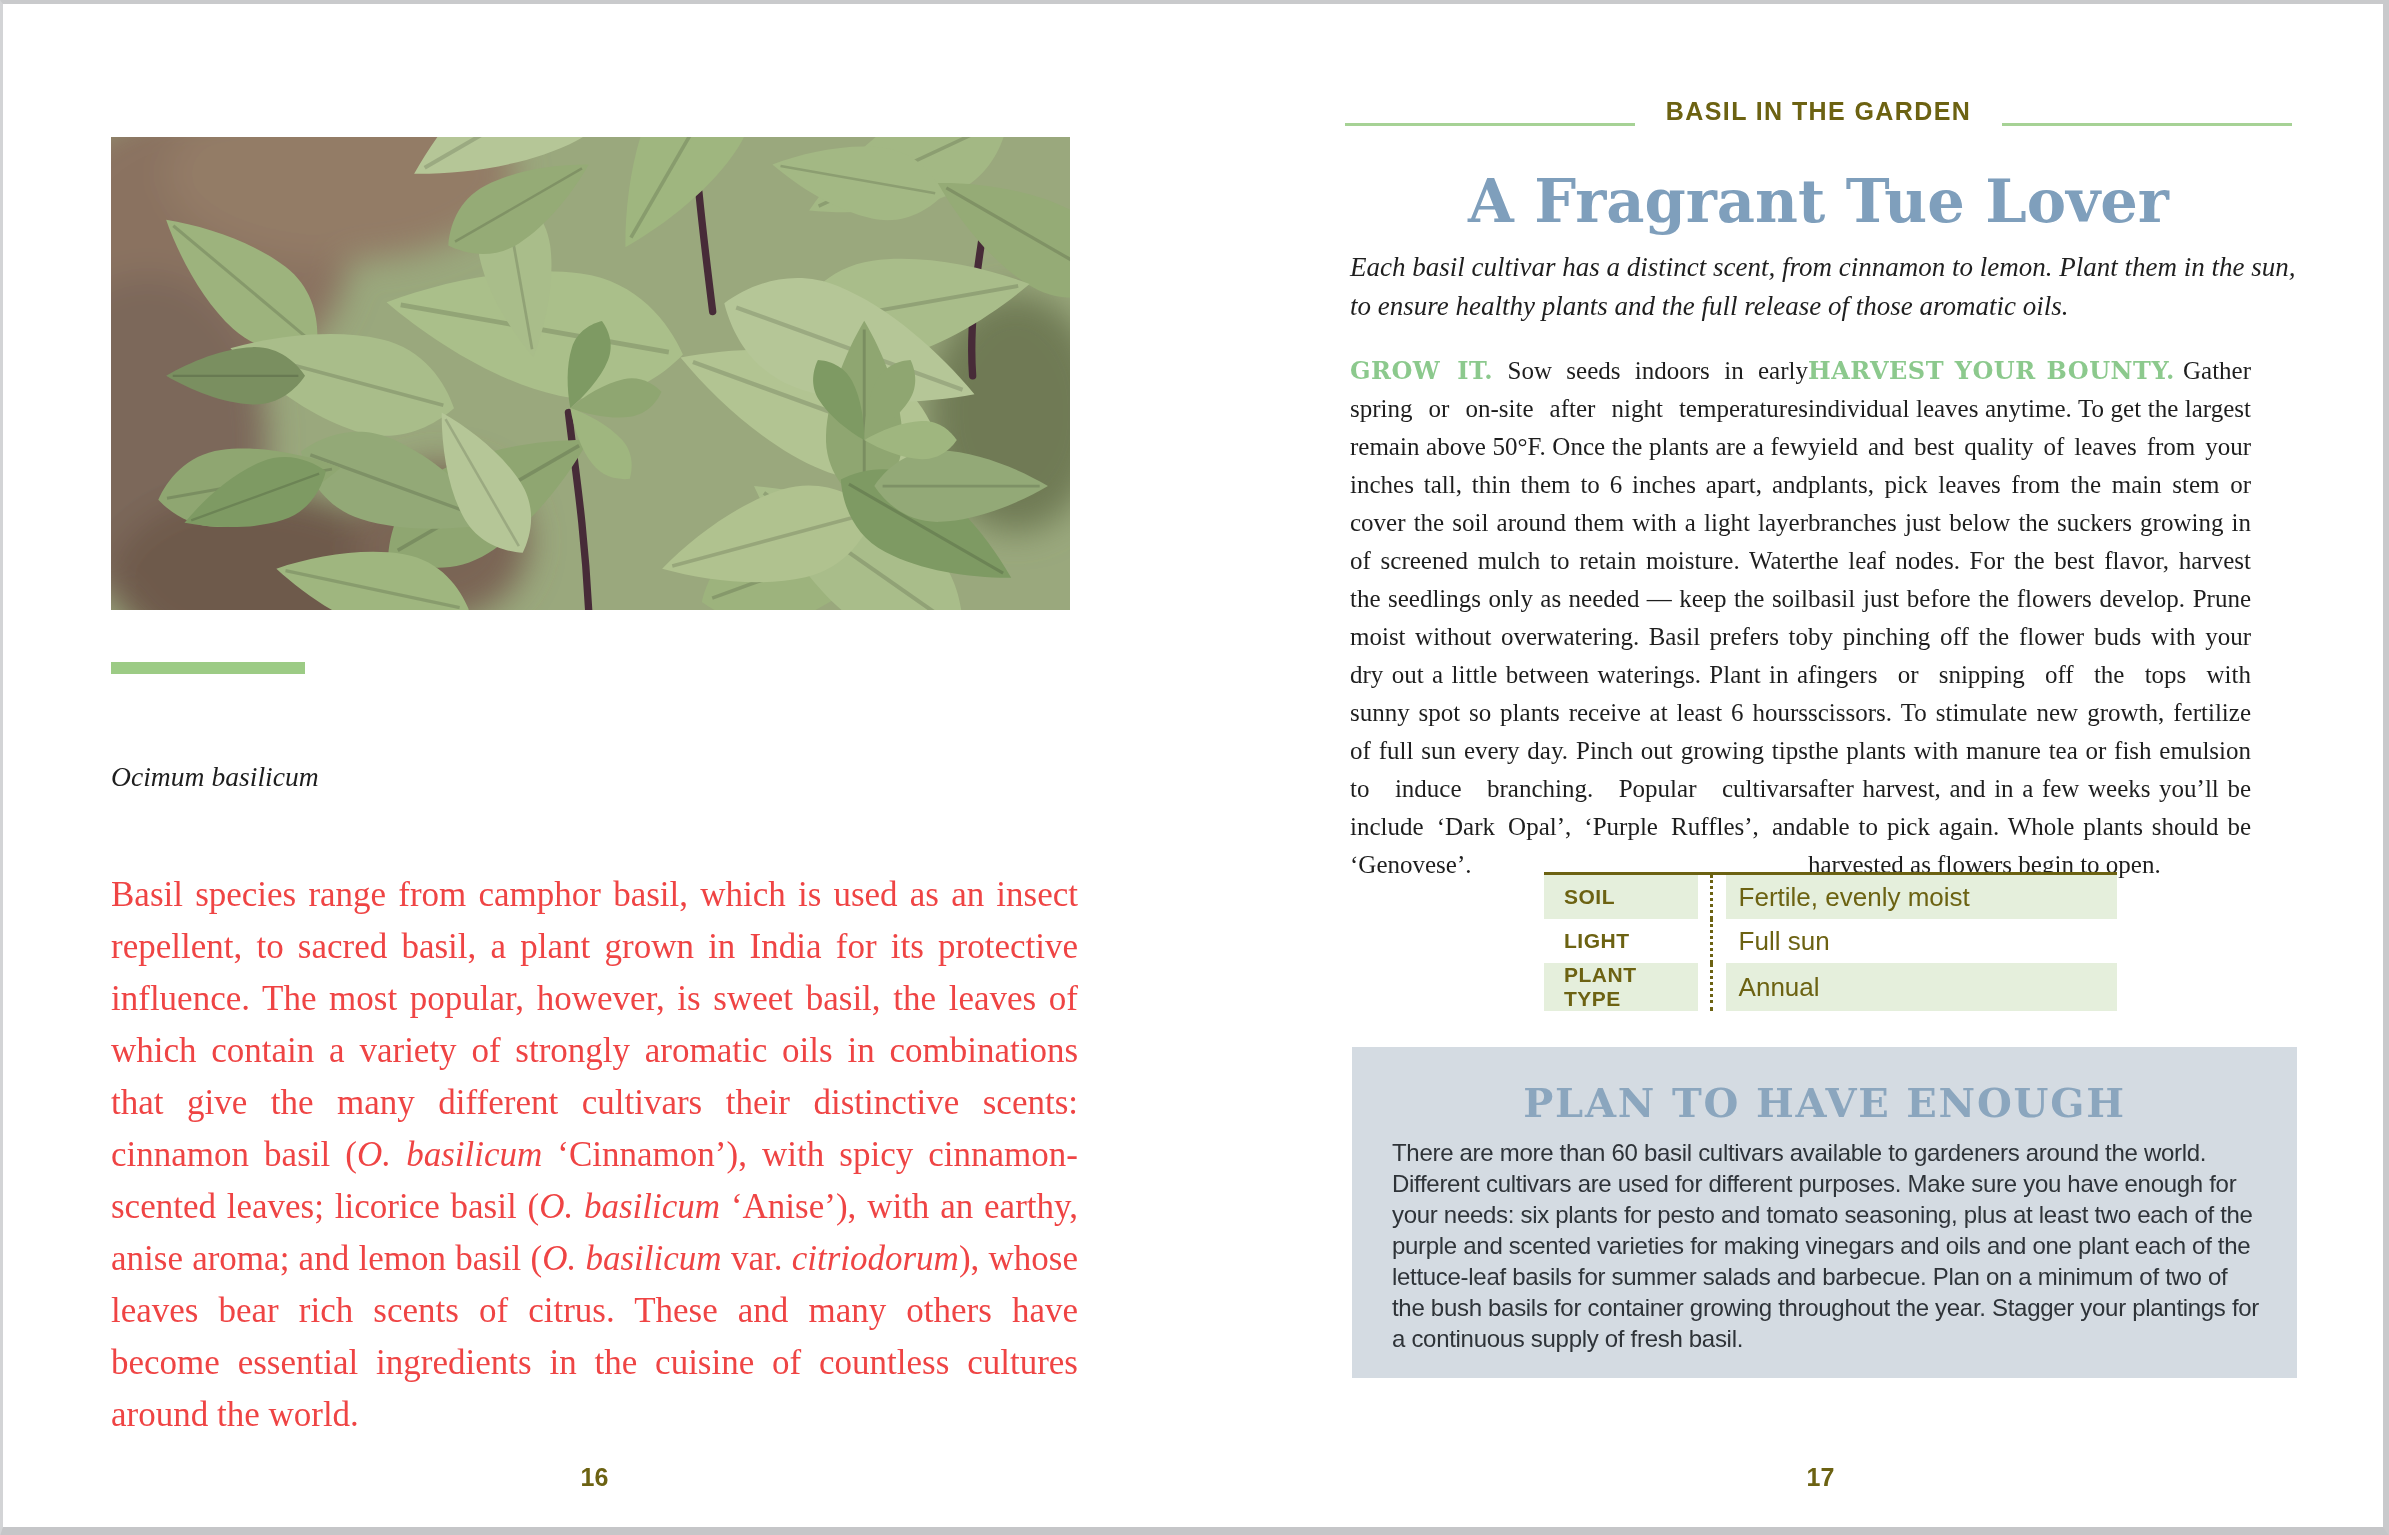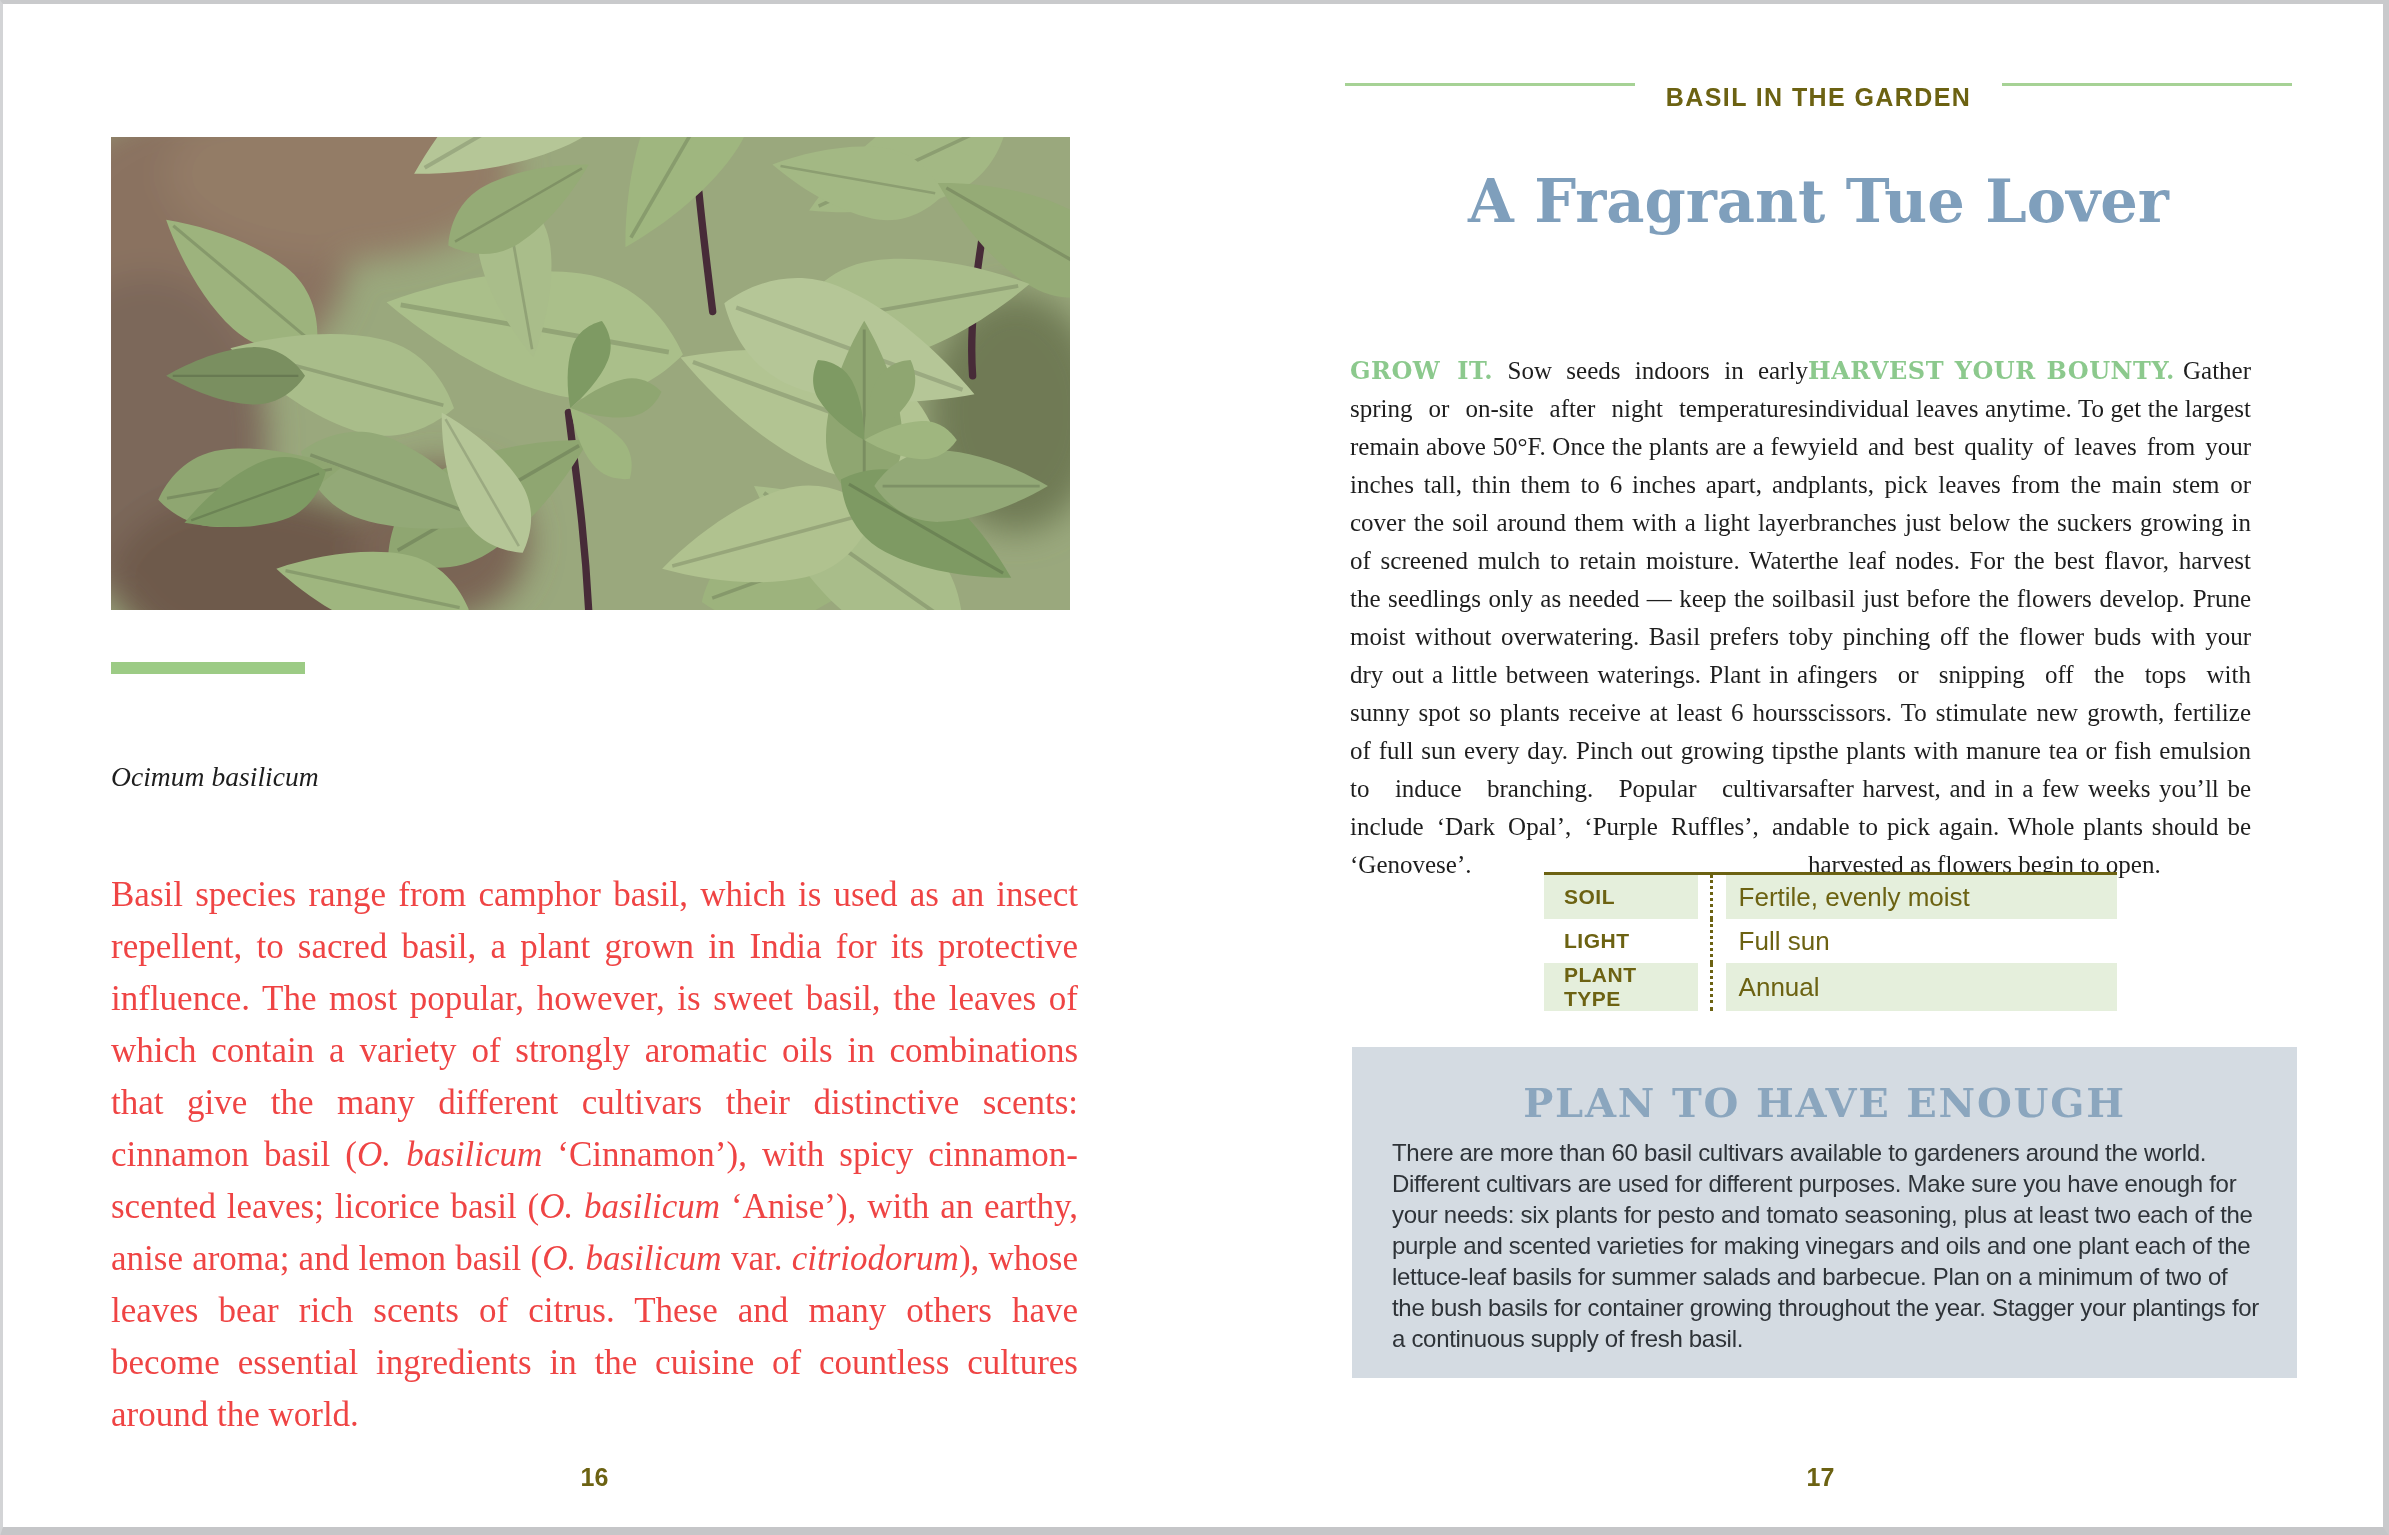--- a/index.html
+++ b/index.html
@@ -20,21 +20,21 @@
            font-size:72px;line-height:1.05;color:var(--accent_green,#9ccb85);letter-spacing:1.8px;}
   .latin{left:108px;top:757px;font-size:27.6px;font-style:italic;color:#1e1e1e;}
   .body-copy{left:108px;top:830px;width:967px;font-size:35px;line-height:52px;
              text-align:justify;color:#ef4444;}
   .pageno{font-family:"Liberation Sans",sans-serif;font-weight:bold;font-size:25px;
           color:var(--olive,#6c6212);top:1459px;text-align:center;}
   .pageno.l{left:108px;width:967px;}
   .pageno.r{left:1347px;width:941px;}
 
   
-  .kicker-row{left:1342px;top:79px;width:947px;display:flex;align-items:flex-start;gap:31px;}
+  .kicker-row{left:1342px;top:93px;width:947px;display:flex;align-items:flex-end;gap:31px;}
   .kicker-rule{flex:1;height:2.8px;background:var(--rule_green,#a6d295);}
   .kicker{font-family:"Liberation Sans",sans-serif;font-weight:bold;font-size:25px;
           letter-spacing:1.4px;color:var(--olive,#6c6212);white-space:nowrap;}
   .title{left:1342px;top:114px;width:947px;text-align:center;
          font-family:"DejaVu Serif",serif;font-weight:bold;font-size:59px;
          color:var(--slate_blue,#7f9fbc);}
   .intro{left:1347px;top:217px;width:947px;font-size:27px;line-height:39px;
          font-style:italic;color:#1f1f1f;}
   .cols{left:1347px;top:323px;width:941px;display:flex;}
   .col{font-size:25px;line-height:38px;text-align:justify;color:#1e1e1e;}
@@ -229,20 +229,21 @@
   <div class="abs pageno l">16</div>
 
   <div class="abs kicker-row">
     <div class="kicker-rule"></div>
     <div class="kicker">BASIL IN THE GARDEN</div>
     <div class="kicker-rule"></div>
   </div>
 
   <h2 class="abs title">A Fragrant Tue Lover</h2>
 
+  <p class="abs intro">Each basil cultivar has a distinct scent, from cinnamon to lemon. Plant them in the sun, to ensure healthy plants and the full release of those aromatic oils.</p>
 
   <div class="abs cols">
     <p class="col c1"><span class="lead">GROW IT.</span><span> Sow seeds indoors in early spring or on-site after night temperatures remain above 50°F. Once the plants are a few inches tall, thin them to 6 inches apart, and cover the soil around them with a light layer of screened mulch to retain moisture. Water the seedlings only as needed — keep the soil moist without overwatering. Basil prefers to dry out a little between waterings. Plant in a sunny spot so plants receive at least 6 hours of full sun every day. Pinch out growing tips to induce branching. Popular cultivars include ‘Dark Opal’, ‘Purple Ruffles’, and ‘Genovese’.</span></p>
     <p class="col c2"><span class="lead">HARVEST YOUR BOUNTY.</span><span> Gather individual leaves anytime. To get the largest yield and best quality of leaves from your plants, pick leaves from the main stem or branches just below the suckers growing in the leaf nodes. For the best flavor, harvest basil just before the flowers develop. Prune by pinching off the flower buds with your fingers or snipping off the tops with scissors. To stimulate new growth, fertilize the plants with manure tea or fish emulsion after harvest, and in a few weeks you’ll be able to pick again. Whole plants should be harvested as flowers begin to open.</span></p>
   </div>
 
   <div class="abs info-table">
     <div class="trow alt">
       <div class="lab">SOIL</div>
       <div class="gut"></div>

